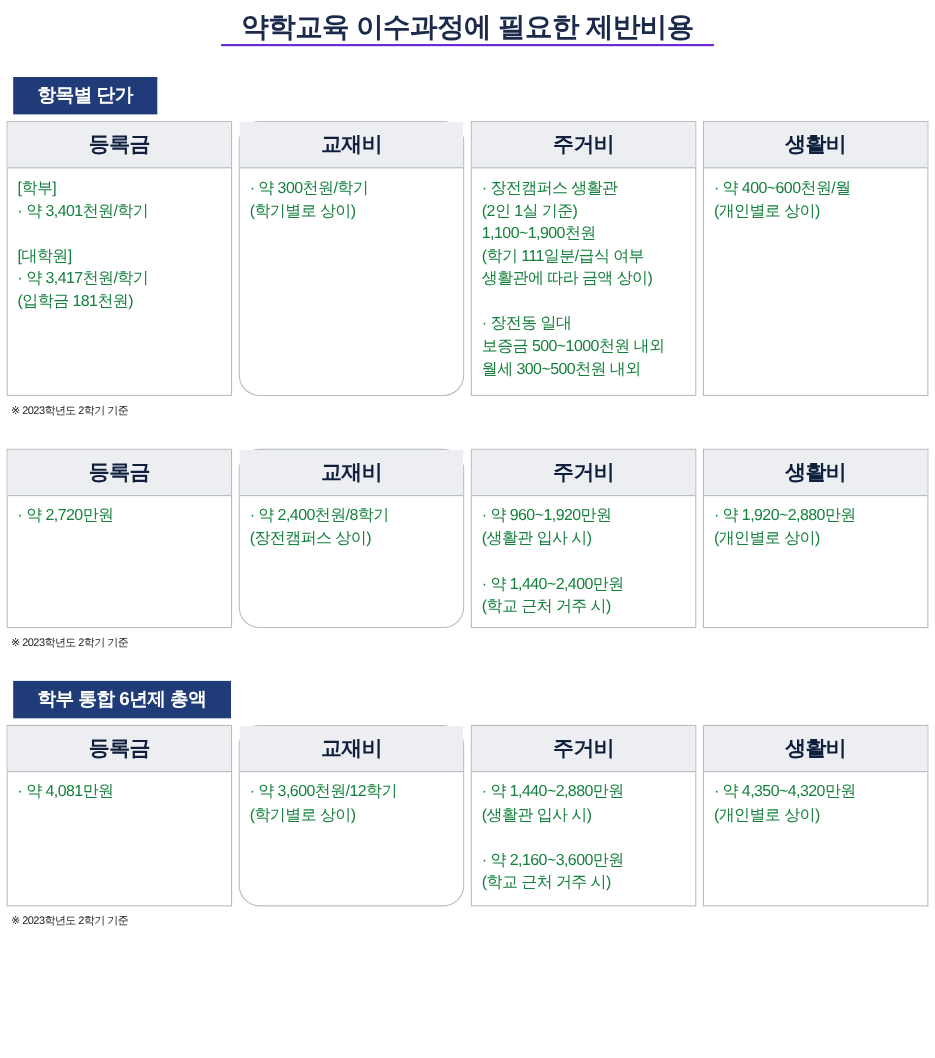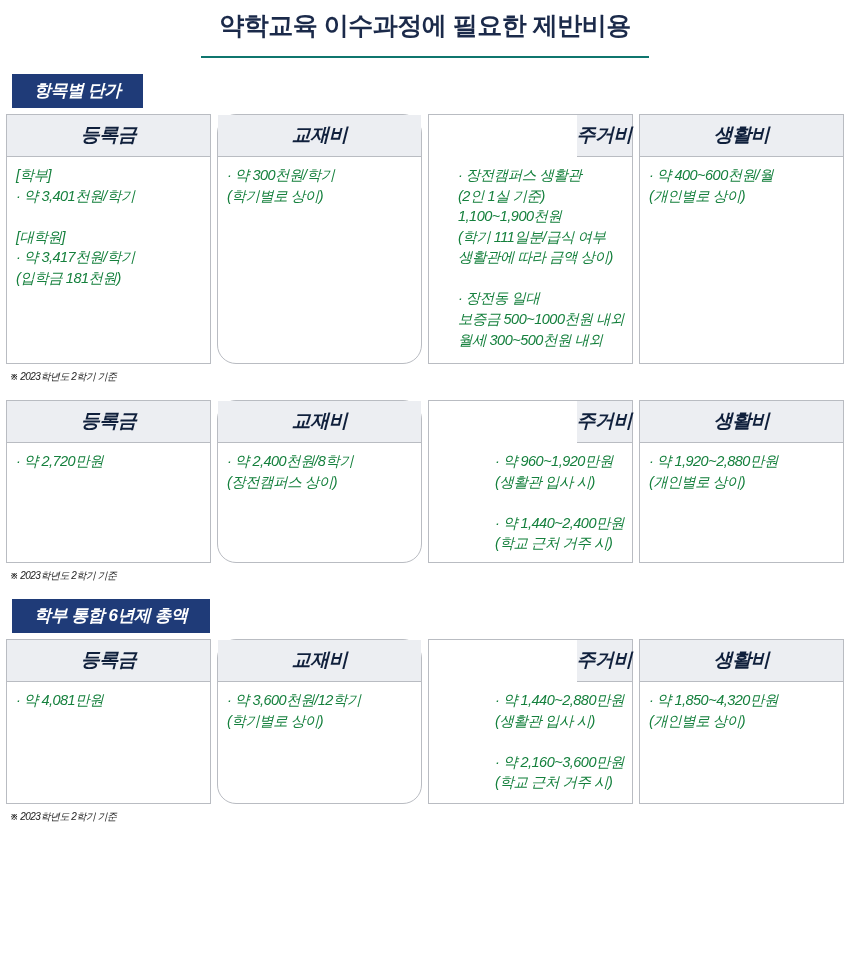--- a/index.html
+++ b/index.html
@@ -17,36 +17,35 @@
   }
 
   
   .title-wrap {
     width: 100%;
     text-align: center;
     padding-top: 10px;
   }
   .title-inner {
     display: inline-block;
-    border-bottom: 2px solid #0f766e;
-    padding: 0 18px 16px 18px;
+    border-bottom: 2px solid #6d28d9;
+    padding: 0 18px 0 18px;
   }
   .title-text {
     font-size: 25px;
     font-weight: bold;
     color: #1b2a4a;
     letter-spacing: -0.5px;
     line-height: 1.2;
   }
 
   
   .section {
     padding: 0 6px;
-    margin-top: 16px;
-    font-style: italic;
+    margin-top: 28px;
   }
   .section-tag {
     display: inline-block;
     background: #1f3b78;
     color: #ffffff;
     font-size: 17px;
     font-weight: bold;
     letter-spacing: -0.5px;
     padding: 5px 22px 6px 22px;
     margin-left: 6px;
@@ -86,21 +85,21 @@
   .note {
     font-size: 10px;
     color: #222;
     letter-spacing: -0.5px;
     margin: 6px 0 0 4px;
   }
 
   
   .col-1 { width: 206px; }
   .col-2 { width: 206px; border-radius: 19px; }
-  .col-3 { width: 206px; align-items: flex-end; }
+  .col-3 { width: 206px; }
   .col-4 { width: 206px; }
 
   
   .s1 .card { min-height: 250px; }
   .s2 .card { min-height: 163px; }
   .s3 .card { min-height: 165px; }
 </style>
 </head>
 <body>
 
@@ -191,18 +190,18 @@
     <div class="card col-3">
       <div class="card-head">주거비</div>
       <div class="card-body">· 약 1,440~2,880만원
   (생활관 입사 시)
 
 · 약 2,160~3,600만원
   (학교 근처 거주 시)</div>
     </div>
     <div class="card col-4">
       <div class="card-head">생활비</div>
-      <div class="card-body">· 약 1,850~4,320만원
+      <div class="card-body">· 약 4,350~4,320만원
   (개인별로 상이)</div>
     </div>
   </div>
   <div class="note">※ 2023학년도 2학기 기준</div>
 </div>
 
 </body></html>

